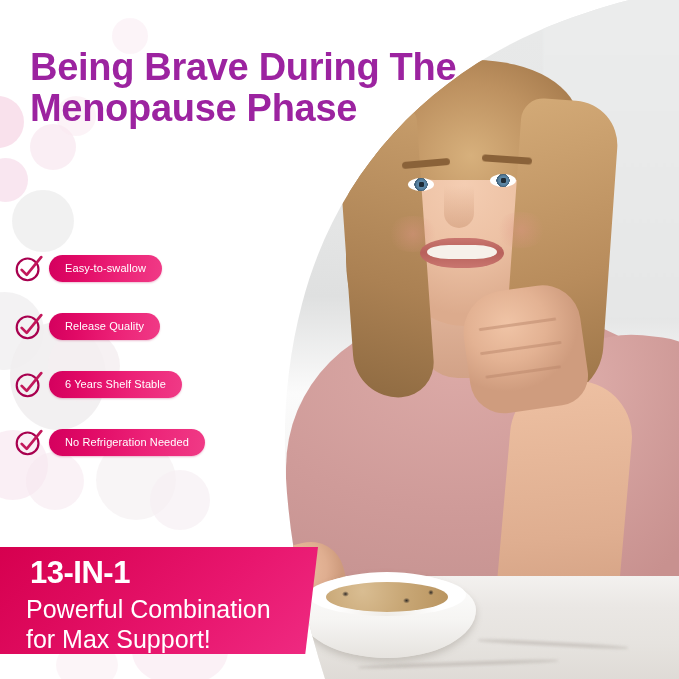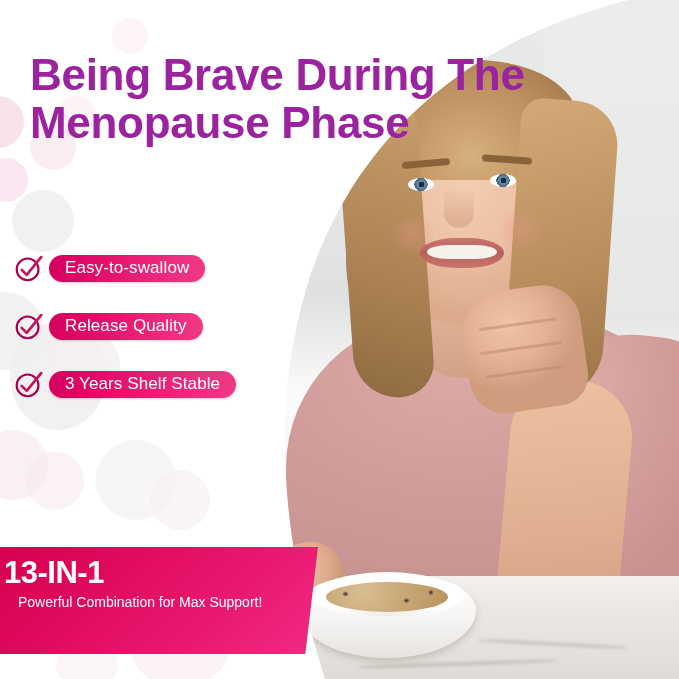--- a/index.html
+++ b/index.html
@@ -107,46 +107,46 @@
     border-radius:50%;}
   .spoon-handle{position:absolute;left:-2px;top:600px;width:86px;height:6px;
     background:linear-gradient(90deg,#b9bcbe 0%,#dfe2e4 50%,#aeb2b5 100%);
     border-radius:4px;transform:rotate(12deg);}
   .spoon-bowl{position:absolute;left:64px;top:598px;width:34px;height:18px;
     background:linear-gradient(160deg,#e3e6e8 0%,#bfc3c6 100%);border-radius:50%;transform:rotate(12deg);}
 
   
   .headline{
     position:absolute;left:30px;top:22px;width:520px;
-    color:#9c23a0;font-size:44px;line-height:1.07;font-weight:700;letter-spacing:-.3px;
+    color:#9c23a0;font-size:38px;line-height:1.07;font-weight:700;letter-spacing:-.3px;
   }
   .subhead{
     position:absolute;left:22px;top:121px;width:335px;
     color:#101010;font-size:22px;line-height:1.33;font-weight:400;
   }
 
   .bullets{position:absolute;left:14px;top:250px;width:290px;}
   .bullet{position:relative;height:36px;margin-bottom:22px;display:flex;align-items:center;}
   .check{width:29px;height:29px;flex:0 0 29px;margin-right:6px;position:relative;}
   .pill{
     height:27px;display:flex;align-items:center;padding:0 16px;
     background:linear-gradient(95deg,#d4005e 0%,#e10a66 26%,#ec2277 62%,#f03a86 100%);
     border-radius:16px;box-shadow:0 1px 2px rgba(180,0,80,.25);
   }
-  .pill span{color:#ffffff;font-size:17px;font-weight:400;white-space:nowrap;letter-spacing:.1px;}
+  .pill span{color:#ffffff;font-size:11px;font-weight:400;white-space:nowrap;letter-spacing:.1px;}
 
   
   .banner{
     position:absolute;left:0;top:547px;width:318px;height:107px;
     background:linear-gradient(135deg,#d6004f 0%,#de0a5d 30%,#e8166e 62%,#ef2b82 100%);
     -webkit-clip-path:polygon(0 0,100% 0,96% 100%,0 100%);
     clip-path:polygon(0 0,100% 0,96% 100%,0 100%);
   }
-  .banner-13{position:absolute;left:4px;top:8px;color:#fff;font-size:31px;font-weight:700;letter-spacing:-.5px;}
-  .banner-sub{position:absolute;left:18px;top:47px;width:270px;color:#fff;font-size:14px;line-height:1.2;font-weight:400;}
+  .banner-13{position:absolute;left:30px;top:8px;color:#fff;font-size:31px;font-weight:700;letter-spacing:-.5px;}
+  .banner-sub{position:absolute;left:26px;top:47px;width:270px;color:#fff;font-size:25px;line-height:1.2;font-weight:400;}
 </style>
 </head>
 <body>
 
 <div class="canvas">
 
   <div class="blobs">
     <div class="blob" style="left:-28px;top:96px;width:52px;height:52px;background:#f4c9dc;opacity:.55;"></div>
     <div class="blob" style="left:-16px;top:158px;width:44px;height:44px;background:#f7dcea;opacity:.7;"></div>
     <div class="blob" style="left:12px;top:190px;width:62px;height:62px;background:#f0eff0;opacity:.9;"></div>
@@ -245,24 +245,35 @@
     </div>
 
     <div class="bullet">
       <span class="check">
         <svg viewBox="0 0 32 32" width="29" height="29" aria-hidden="true">
           <circle cx="15" cy="17" r="12" fill="none" stroke="#a8004f" stroke-width="2.4"></circle>
           <path d="M8.5 17.5 L14 23 L30 3.5" fill="none" stroke="#c2185b" stroke-width="3" stroke-linecap="round" stroke-linejoin="round"></path>
         </svg>
       </span>
       <span class="pill">
-        <span>3 Years Shelf Stable</span>
-      </span>
-    </div>
-
+        <span>6 Years Shelf Stable</span>
+      </span>
+    </div>
+
+    <div class="bullet">
+      <span class="check">
+        <svg viewBox="0 0 32 32" width="29" height="29" aria-hidden="true">
+          <circle cx="15" cy="17" r="12" fill="none" stroke="#a8004f" stroke-width="2.4"></circle>
+          <path d="M8.5 17.5 L14 23 L30 3.5" fill="none" stroke="#c2185b" stroke-width="3" stroke-linecap="round" stroke-linejoin="round"></path>
+        </svg>
+      </span>
+      <span class="pill">
+        <span>No Refrigeration Needed</span>
+      </span>
+    </div>
 
 
   </div>
 
   <div class="banner">
     <div class="banner-13">13-IN-1</div>
     <div class="banner-sub">Powerful Combination for Max Support!</div>
   </div>
 
 </div>

